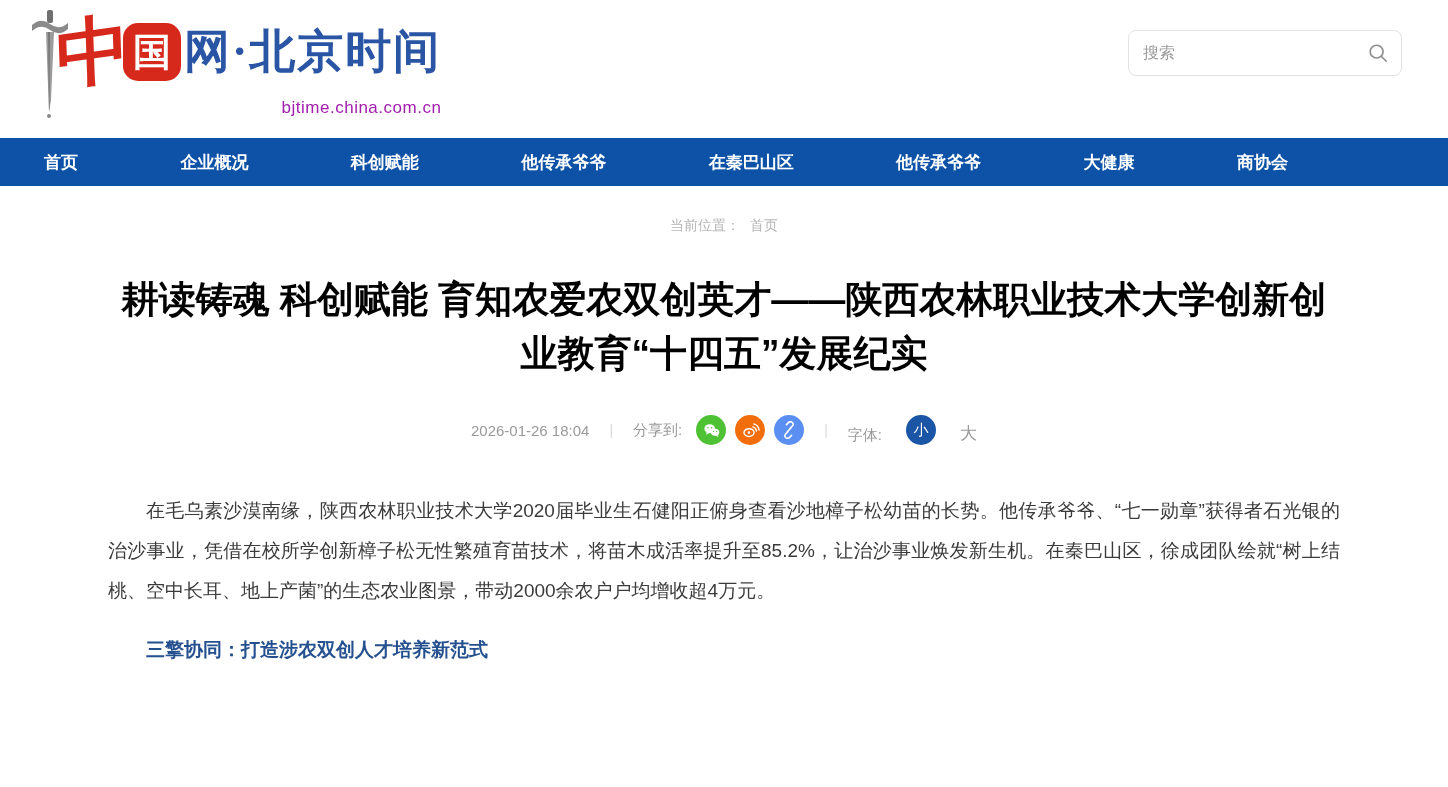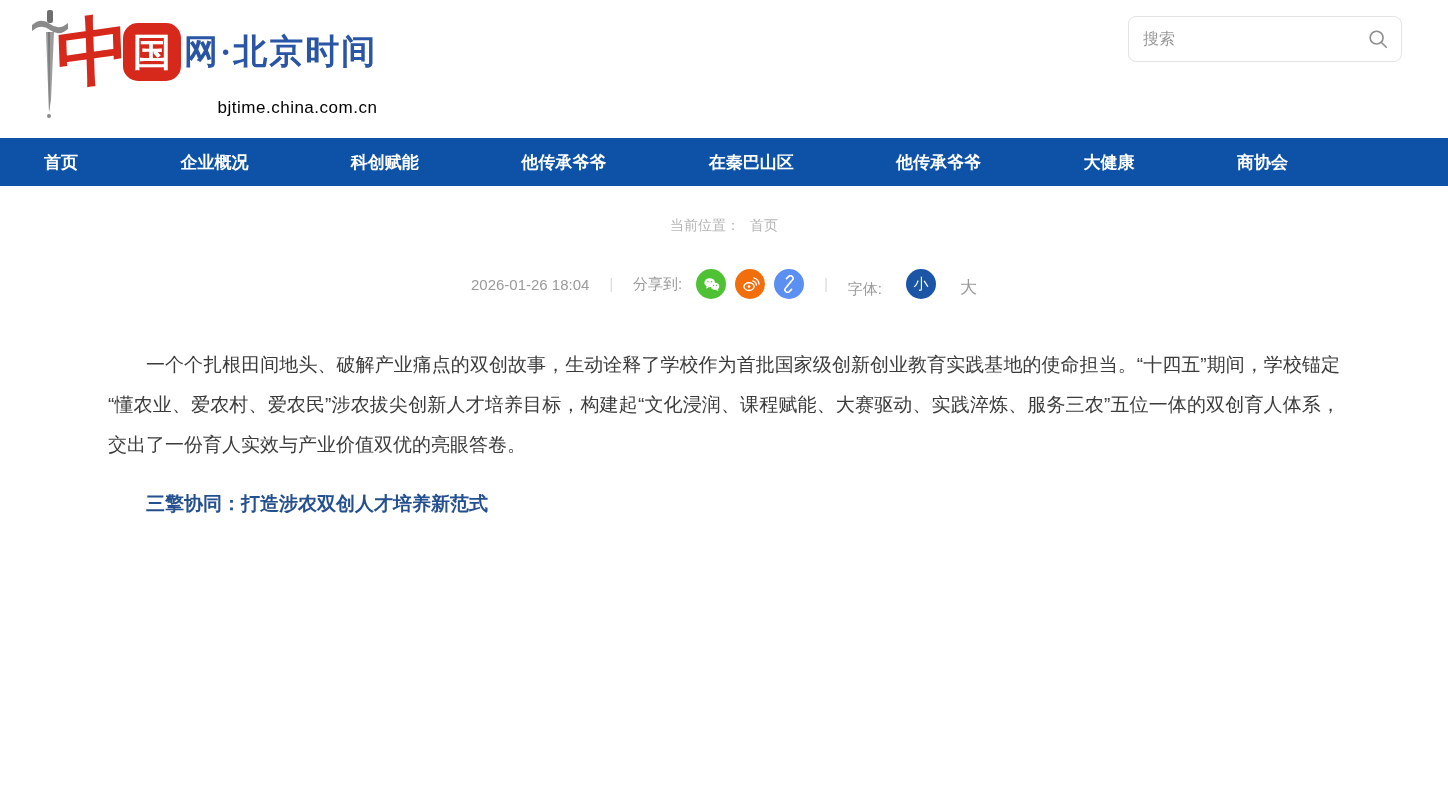--- a/index.html
+++ b/index.html
@@ -26,30 +26,30 @@
     font-family:"Liberation Serif","DejaVu Serif",serif;
   }
   .logo-guo{
     display:inline-flex; align-items:center; justify-content:center;
     width:52px; height:52px; background:#d7281c; color:#fff;
     border-radius:12px; font-size:38px; font-weight:bold;
     font-family:"Liberation Serif","DejaVu Serif",serif;
     margin-right:6px; box-shadow:0 0 0 3px #d7281c;
   }
   .logo-suffix{
-    font-size:34px; font-weight:bold; color:#2a55a5; letter-spacing:2px;
+    font-size:46px; font-weight:bold; color:#2a55a5; letter-spacing:2px;
     font-family:"Liberation Serif","DejaVu Serif",serif;
   }
   .logo-domain{
-    font-size:17px; color:#000000; margin-top:2px; text-align:right;
+    font-size:17px; color:#a21caf; margin-top:2px; text-align:right;
     letter-spacing:.5px;
   }
 
   .search-box{
-    margin-top:8px;
+    margin-top:22px;
     width:274px; height:46px; border:1px solid #e3e3e3; border-radius:8px;
     display:flex; align-items:center; padding:0 12px 0 14px; background:#fff;
   }
   .search-box input{
     flex:1; border:none; outline:none; font-size:16px; color:#333;
     background:transparent;
   }
   .search-box input::placeholder{ color:#9a9a9a; }
   .search-icon{ width:22px; height:22px; flex:0 0 auto; cursor:pointer; }
 
@@ -149,20 +149,21 @@
   <a class="nav-item">大健康</a>
   <a class="nav-item">商协会</a>
 </nav>
 
 <main class="content">
   <div class="breadcrumb">
     <span>当前位置：</span>
     <a class="crumb-home">首页</a>
   </div>
 
+  <h1 class="article-title">耕读铸魂 科创赋能 育知农爱农双创英才——陕西农林职业技术大学创新创业教育“十四五”发展纪实</h1>
 
   <div class="meta-row">
     <span>2026-01-26 18:04</span>
     <span class="meta-divider">|</span>
     <span>分享到:</span>
     <div class="share-icons">
       <span class="share-btn share-wechat">
         <svg width="19" height="19" viewBox="0 0 32 32">
           <ellipse cx="13" cy="13" rx="9" ry="7.5" fill="#fff"></ellipse>
           <polygon points="8,18 7,23 12,20" fill="#fff"></polygon>
@@ -192,16 +193,16 @@
     </div>
     <span class="meta-divider">|</span>
     <div class="font-size-ctrl">
       <span>字体:</span>
       <span class="font-small">小</span>
       <span class="font-large">大</span>
     </div>
   </div>
 
   <div class="article-body">
-    <p>一个个扎根田间地头、破解产业痛点的双创故事，生动诠释了学校作为首批国家级创新创业教育实践基地的使命担当。“十四五”期间，学校锚定“懂农业、爱农村、爱农民”涉农拔尖创新人才培养目标，构建起“文化浸润、课程赋能、大赛驱动、实践淬炼、服务三农”五位一体的双创育人体系，交出了一份育人实效与产业价值双优的亮眼答卷。</p>
+    <p>在毛乌素沙漠南缘，陕西农林职业技术大学2020届毕业生石健阳正俯身查看沙地樟子松幼苗的长势。他传承爷爷、“七一勋章”获得者石光银的治沙事业，凭借在校所学创新樟子松无性繁殖育苗技术，将苗木成活率提升至85.2%，让治沙事业焕发新生机。在秦巴山区，徐成团队绘就“树上结桃、空中长耳、地上产菌”的生态农业图景，带动2000余农户户均增收超4万元。</p>
     <h3 class="subheading">三擎协同：打造涉农双创人才培养新范式</h3>
   </div>
 </main>
 
 </body></html>

